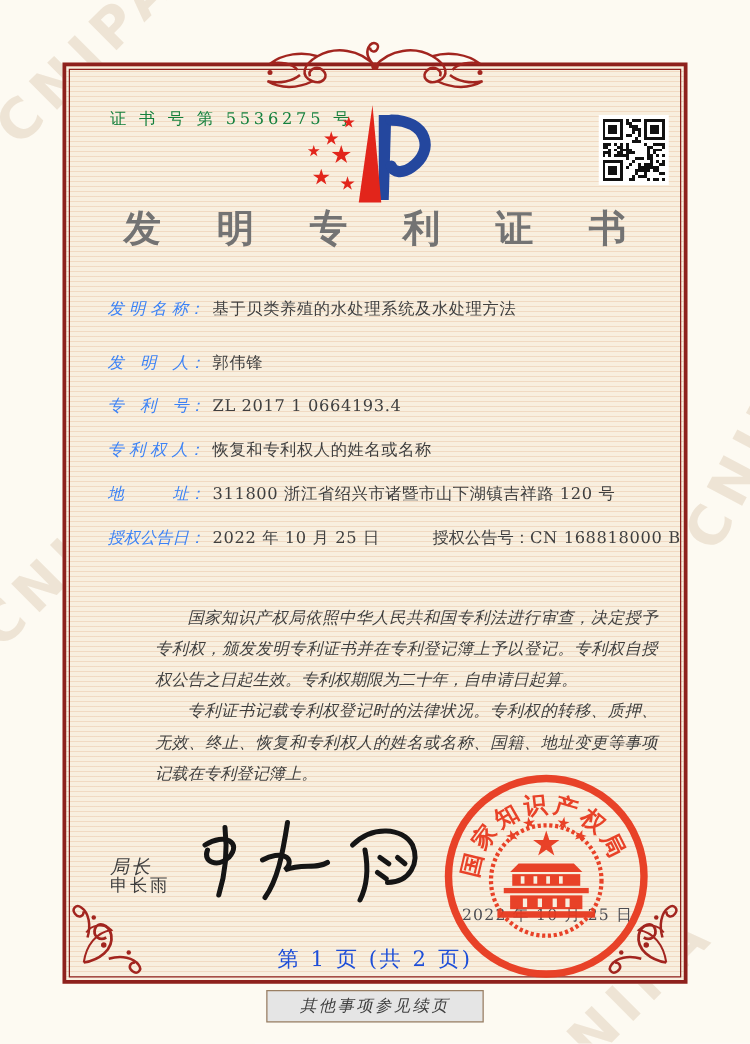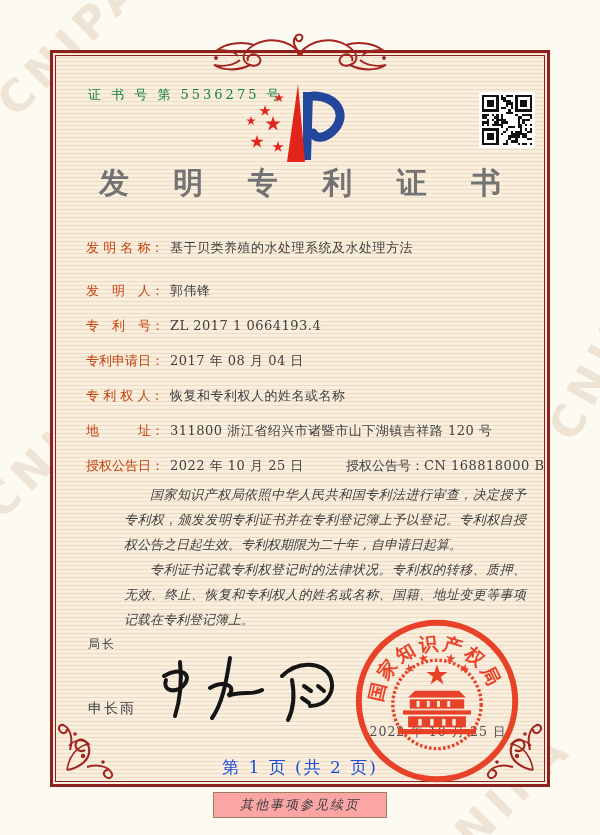--- a/index.html
+++ b/index.html
@@ -53,51 +53,51 @@
   .title{
     position:absolute;left:0;right:0;top:163px;
     text-align:center;
     font-size:30px;font-weight:600;color:#737373;
     letter-spacing:17px;text-indent:17px;
   }
   
   .rows{position:absolute;left:86px;right:62px;top:238px;font-size:13px;}
   .row{margin-bottom:15px;line-height:20px;white-space:nowrap;}
   .row.first{margin-bottom:23px;}
-  .row .lab{display:inline-block;min-width:84px;color:#c2410c;}
+  .row .lab{display:inline-block;min-width:84px;color:#3b82f6;font-style:italic;}
   .row .val{color:#3f3f3f;letter-spacing:0.5px;}
   .row .lab2{display:inline-block;margin-left:38px;}
   
   .paras{
     position:absolute;left:88px;right:74px;top:482px;
     font-size:13px;line-height:25px;color:#3f3f3f;
     font-style:italic;text-align:justify;margin-left:36px;
   }
   .paras p{margin:0;text-indent:2em;}
   
-  .signer-title{position:absolute;left:88px;top:636px;font-size:12px;letter-spacing:2px;}
+  .signer-title{position:absolute;left:88px;top:684px;font-size:15px;letter-spacing:2px;font-style:italic;}
   .signer-name{position:absolute;left:88px;top:700px;font-size:14px;letter-spacing:2px;}
   .sig{position:absolute;left:150px;top:646px;}
   
   .seal-date{
     position:absolute;left:356px;top:724px;width:164px;
     text-align:center;font-size:12.5px;letter-spacing:1px;color:#4c4c52;z-index:1;
   }
   .seal{position:absolute;left:352px;top:616px;z-index:2;opacity:0.95;}
   
   .page-no{
     position:absolute;left:0;right:0;top:756px;
     text-align:center;font-size:17px;letter-spacing:2px;color:#1d4ed8;
   }
   .cont-tab{
     position:absolute;left:50%;top:792px;transform:translateX(-50%);
     border:1px solid #9a7f63;
     padding:3px 26px;
     font-size:13px;font-style:italic;letter-spacing:2px;color:#3f3f3f;
-    background:#fca5a5;
+    background:#e5e5e5;
   }
 </style>
 </head>
 <body>
 
 <div class="page">
 
   <svg width="0" height="0" style="position:absolute" aria-hidden="true">
     <defs>
       <path id="star" d="M0,-1 L0.2245,-0.309 L0.9511,-0.309 L0.3633,0.118 L0.5878,0.809 L0,0.382 L-0.5878,0.809 L-0.3633,0.118 L-0.9511,-0.309 L-0.2245,-0.309 Z"></path>
@@ -302,23 +302,20 @@
     <div class="row first">
       <span class="lab">发 明 名 称：</span><span class="val">基于贝类养殖的水处理系统及水处理方法</span>
     </div>
     <div class="row">
       <span class="lab">发　明　人：</span><span class="val">郭伟锋</span>
     </div>
     <div class="row">
       <span class="lab">专　利　号：</span><span class="val">ZL 2017 1 0664193.4</span>
     </div>
     <div class="row">
-      <span class="lab">专利申请日：</span><span class="val">2017 年 08 月 04 日</span>
-    </div>
-    <div class="row">
       <span class="lab">专 利 权 人：</span><span class="val">恢复和专利权人的姓名或名称</span>
     </div>
     <div class="row">
       <span class="lab">地　　　址：</span><span class="val">311800 浙江省绍兴市诸暨市山下湖镇吉祥路 120 号</span>
     </div>
     <div class="row">
       <span class="lab">授权公告日：</span><span class="val">2022 年 10 月 25 日</span>
       <span class="lab2">授权公告号：</span><span class="val">CN 168818000 B</span>
     </div>
   </div>

